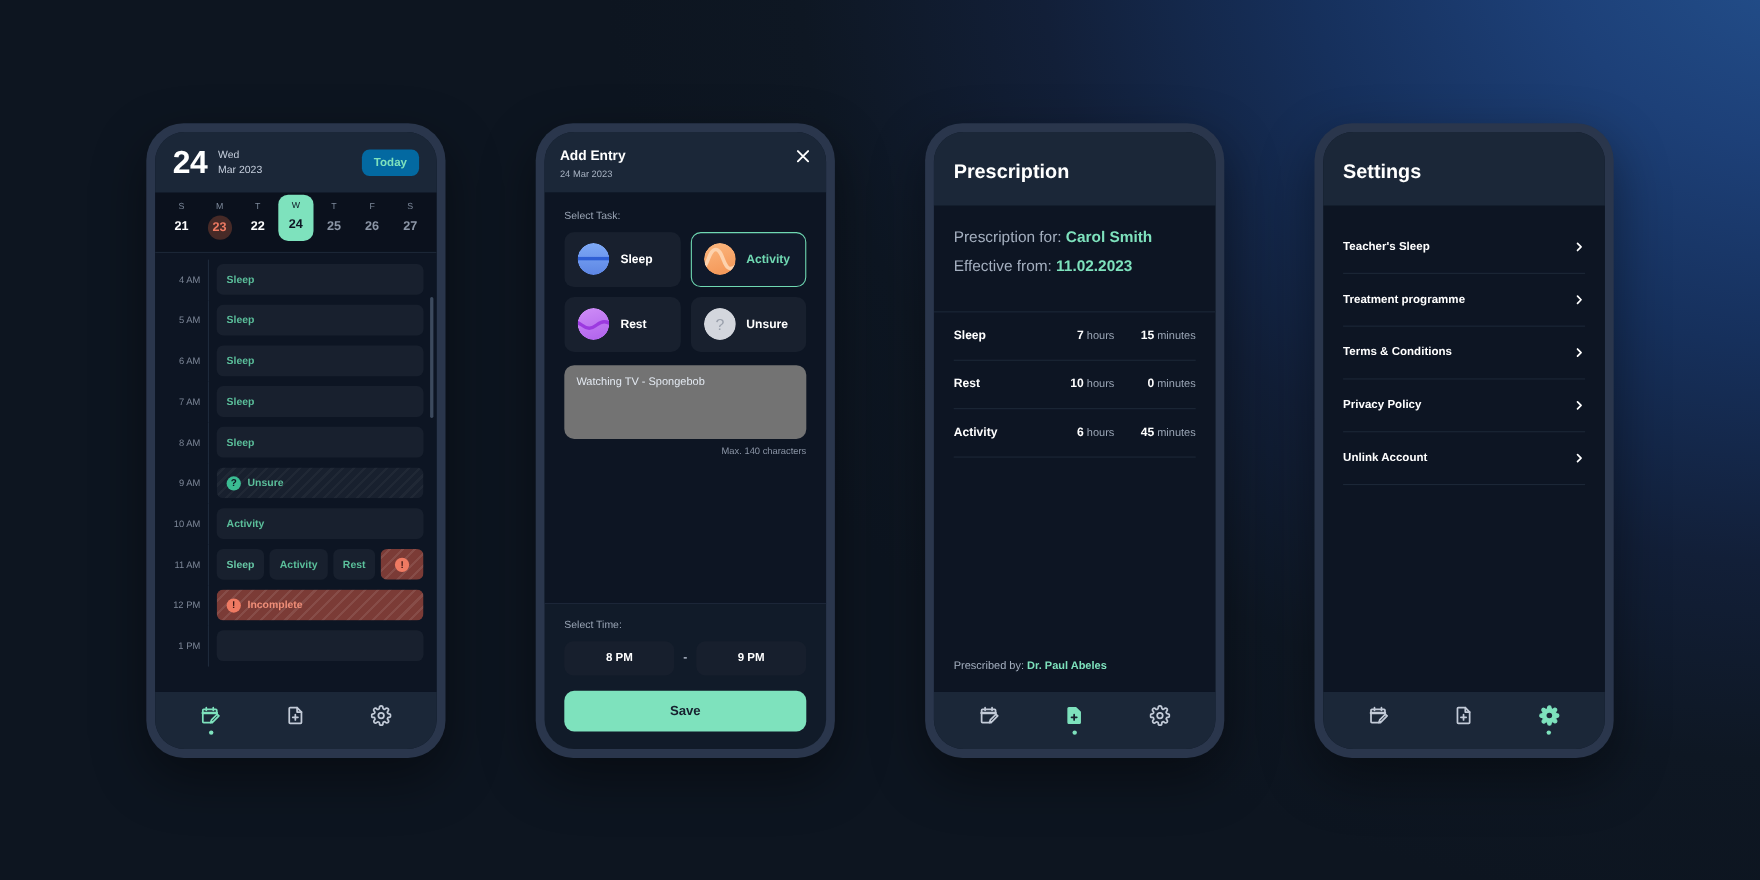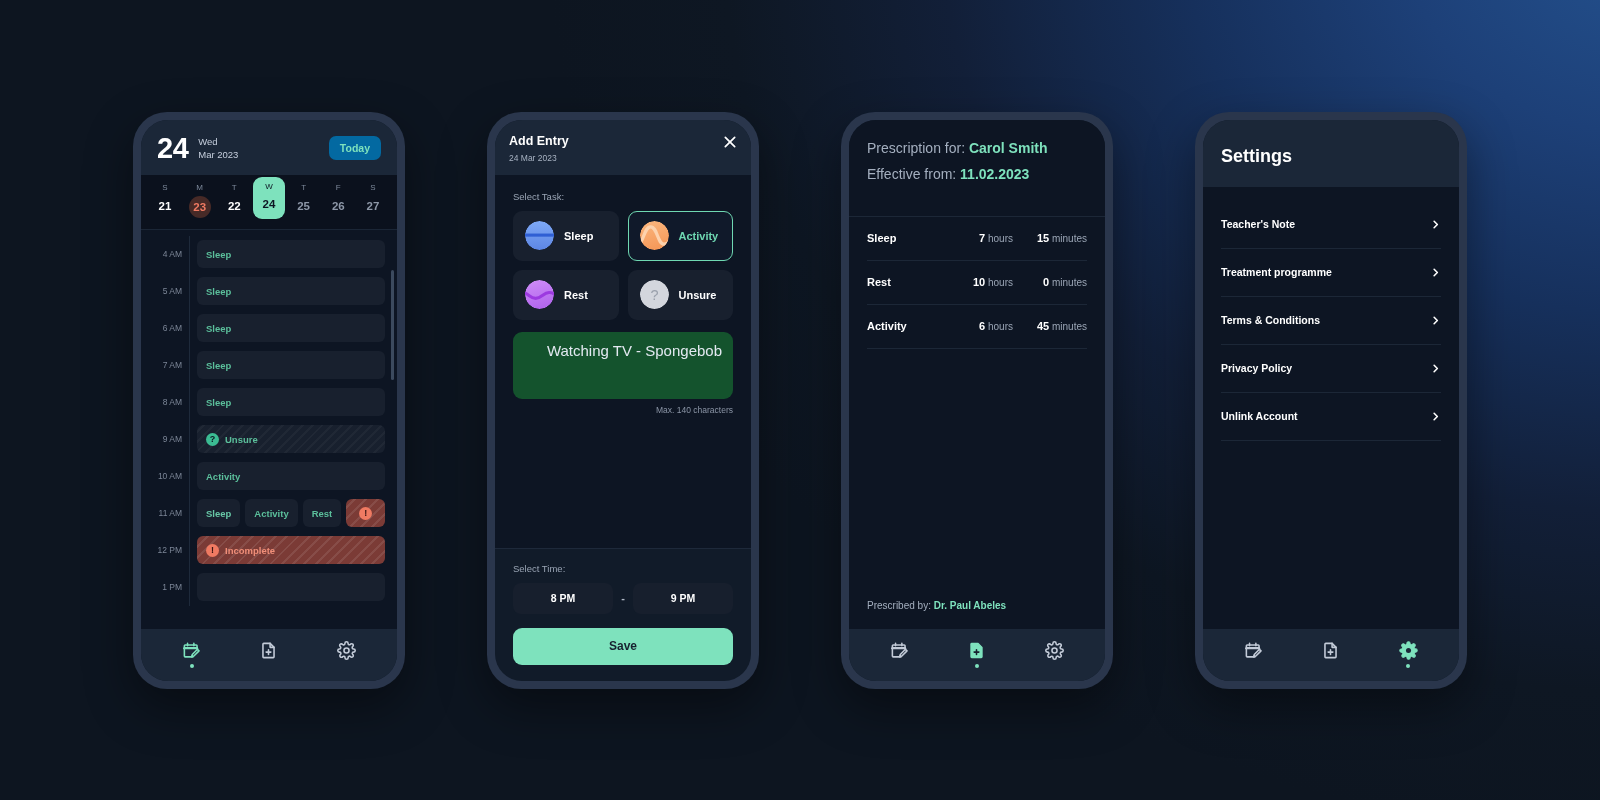--- a/index.html
+++ b/index.html
@@ -235,28 +235,27 @@
     display: flex; align-items: center; gap: 10px;
     padding: 0 11px;
     cursor: pointer;
   }
   .task-card.active { border-color: #6fd8b2; background: #10192a; }
   .task-card .nm { font-size: 11px; font-weight: bold; color: #ffffff; }
   .task-card.active .nm { color: #6fd8b2; }
   .orb { width: 29px; height: 29px; border-radius: 50%; flex: 0 0 auto; overflow: hidden; position: relative; }
   .note-box {
     margin-top: 12px;
-    background: #14532d;
+    background: #737373;
     border-radius: 9px;
     height: 67px;
     padding: 10px 11px;
-    font-size: 15px;
+    font-size: 10px;
     color: #e3e9f1;
     cursor: text;
-    text-align: right;
   }
   .maxchars { margin-top: 6px; text-align: right; font-size: 8.5px; color: #8b95a6; }
   .p2-divider { border-top: 1px solid #1e293a; margin: 0 -18px; }
   .p2-foot { padding: 14px 18px 16px 18px; }
   .time-row { display: flex; align-items: center; gap: 8px; margin-top: 9px; }
   .time-pill {
     flex: 1 1 0;
     background: #171f2d;
     border-radius: 8px;
     height: 31px;
@@ -592,20 +591,23 @@
         </div>
         <button class="save-btn">Save</button>
       </div>
 
     </div>
   </div>
 
   <div class="phone">
     <div class="screen">
 
+      <div class="scr-header">
+        <div class="big-title">Prescription</div>
+      </div>
 
       <div class="body-area">
         <div class="rx-top">
           <div class="rx-line">
             <span>Prescription for:</span>
             <b>Carol Smith</b>
           </div>
           <div class="rx-line">
             <span>Effective from:</span>
             <b>11.02.2023</b>
@@ -686,21 +688,21 @@
   <div class="phone">
     <div class="screen">
 
       <div class="scr-header">
         <div class="big-title">Settings</div>
       </div>
 
       <div class="body-area">
         <div class="set-rows" style="padding-top:14px">
           <div class="set-row">
-            <span class="set-label">Teacher's Note</span>
+            <span class="set-label">Teacher's Sleep</span>
             <svg class="chev" viewBox="0 0 24 24" fill="none" stroke="currentColor" stroke-width="3.4" stroke-linecap="round" stroke-linejoin="round">
                 <path d="M9 5l7 7-7 7"></path>
               </svg>
           </div>
           <div class="set-row">
             <span class="set-label">Treatment programme</span>
             <svg class="chev" viewBox="0 0 24 24" fill="none" stroke="currentColor" stroke-width="3.4" stroke-linecap="round" stroke-linejoin="round">
                 <path d="M9 5l7 7-7 7"></path>
               </svg>
           </div>

